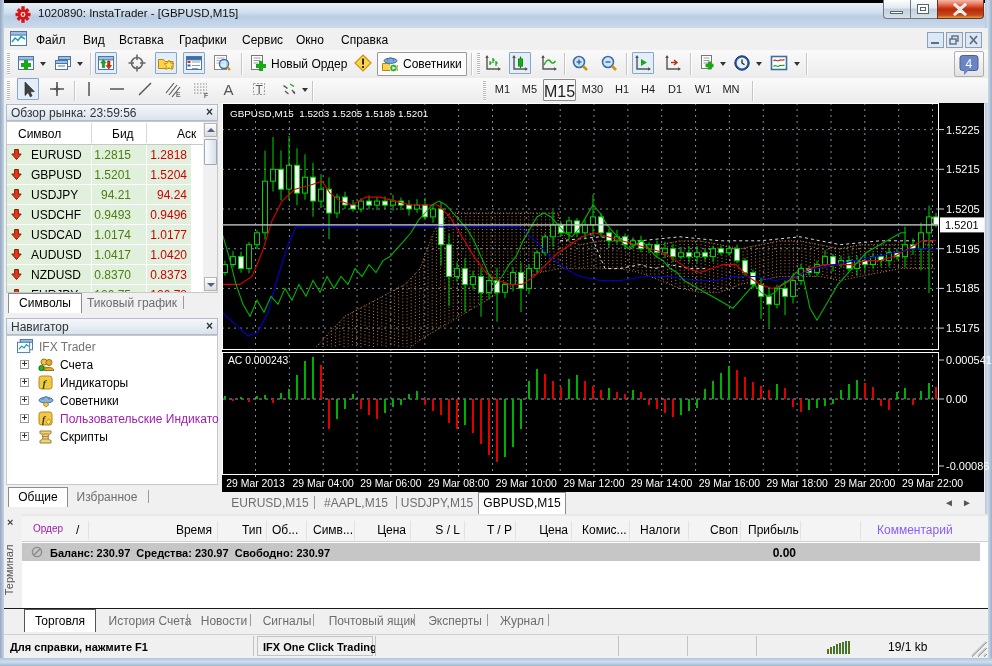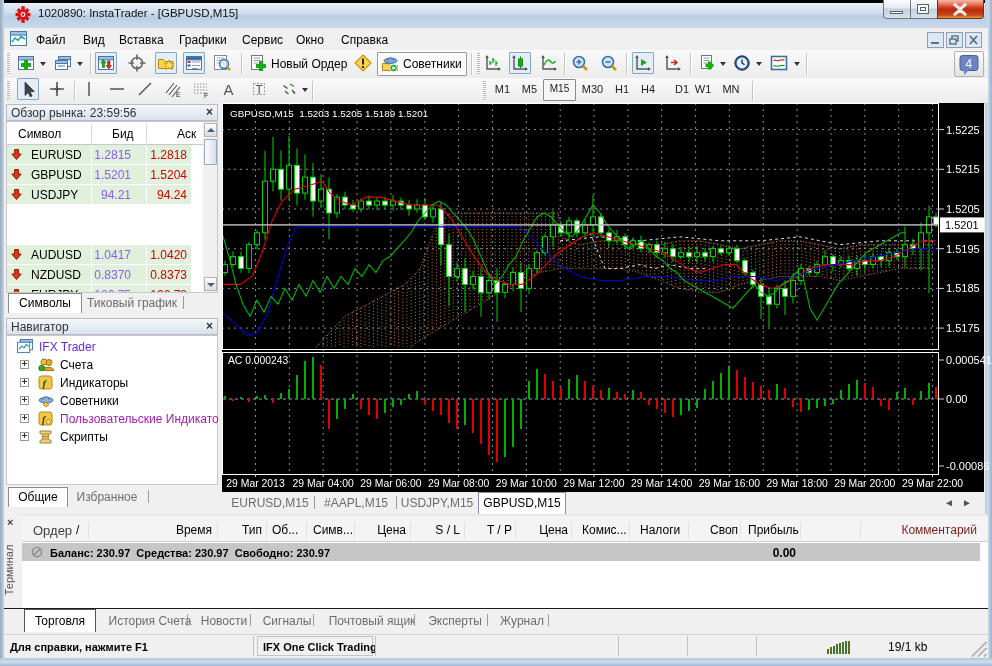--- a/index.html
+++ b/index.html
@@ -3,21 +3,21 @@
 <meta charset="utf-8">
 <style>
   html,body{margin:0;padding:0;}
   #win{position:relative;width:992px;height:666px;font-family:"Liberation Sans",sans-serif;
        background:#f0f0f0;overflow:hidden;}
   .abs{position:absolute;}
   .tb-sep{position:absolute;width:1px;background:#c6c6c6;border-right:1px solid #fff;}
   .grip{position:absolute;width:3px;background:repeating-linear-gradient(to bottom,#b8b8b8 0 1px,#fdfdfd 1px 2px);}
   .mw-row{position:absolute;left:0;width:184px;height:20px;background:#e1f0dc;}
   .mw-sym{position:absolute;left:24px;top:3px;font-size:12px;color:#000;}
-  .mw-bid{position:absolute;right:58px;top:3px;font-size:12px;color:#8b5cf6;}
+  .mw-bid{position:absolute;right:58px;top:3px;font-size:12px;color:#4d7c0f;}
   .mw-ask{position:absolute;right:4px;top:3px;font-size:12px;color:#d00000;}
   .tab-act{position:absolute;background:#fff;border:1px solid #898c95;border-bottom:none;
            font-size:12px;color:#000;text-align:center;}
   .tab-ina{position:absolute;font-size:12px;color:#6d6d6d;text-align:center;}
   .thead{position:absolute;top:6px;font-size:12px;color:#000;}
   .menu-it{position:absolute;top:5px;font-size:12px;color:#000;}
 </style>
 </head>
 <body>
 <div id="win">
@@ -265,25 +265,25 @@
       <path d="M10 4 l4 2.5" stroke="#18a818" stroke-width="1.4"></path>
       <path d="M5 11 l3.5 3 M12 10 l3 3.5" stroke="#555" stroke-width="1.3"></path>
       <path d="M12.5 12 l2.5 2.5 -0.5-3 Z" fill="#555"></path>
     </svg>
 <div class="abs" style="left:302px;top:88px;width:0;height:0;border-left:3.5px solid transparent;border-right:3.5px solid transparent;border-top:4px solid #333;"></div>
 <div class="tb-sep" style="left:312px;top:81px;height:20px;"></div>
 <div class="grip" style="left:483px;top:81px;height:20px;"></div>
 <div class="abs" style="left:489px;top:83px;width:27px;text-align:center;font-size:11px;color:#222;">M1</div>
 <div class="abs" style="left:516px;top:83px;width:27px;text-align:center;font-size:11px;color:#222;">M5</div>
 <div class="abs" style="left:543px;top:79px;width:33px;height:22px;background:#f6f6f6;border:1px solid #8a8a8a;box-sizing:border-box;border-radius:1px;"></div>
-<div class="abs" style="left:543px;top:83px;width:33px;text-align:center;font-size:10px;color:#222;">M15</div>
+<div class="abs" style="left:543px;top:83px;width:33px;text-align:center;font-size:16px;color:#222;">M15</div>
 <div class="abs" style="left:576px;top:83px;width:33px;text-align:center;font-size:11px;color:#222;">M30</div>
 <div class="abs" style="left:609px;top:83px;width:26px;text-align:center;font-size:11px;color:#222;">H1</div>
 <div class="abs" style="left:635px;top:83px;width:26px;text-align:center;font-size:11px;color:#222;">H4</div>
-<div class="abs" style="left:661px;top:83px;width:28px;text-align:right;font-size:11px;color:#222;">D1</div>
+<div class="abs" style="left:661px;top:83px;width:28px;text-align:center;font-size:11px;color:#222;">D1</div>
 <div class="abs" style="left:689px;top:83px;width:28px;text-align:center;font-size:11px;color:#222;">W1</div>
 <div class="abs" style="left:717px;top:83px;width:28px;text-align:center;font-size:11px;color:#222;">MN</div>
 <div class="tb-sep" style="left:752px;top:81px;height:20px;"></div>
 
   <div class="abs" style="left:4px;top:103px;width:218px;height:213px;background:#f0f0f0;"></div>
   <div class="abs" style="left:6px;top:104px;width:212px;height:17px;background:linear-gradient(to bottom,#f5f8fb,#d8e2ee);border:1px solid #b5bcc7;box-sizing:border-box;"></div>
   <div class="abs" style="left:11px;top:106px;font-size:12px;color:#333;">Обзор рынка: 23:59:56</div>
   <div class="abs" style="left:206px;top:105px;font-size:12px;color:#333;font-weight:bold;">×</div>
 
   <div class="abs" style="left:6px;top:121px;width:212px;height:172px;background:#fff;border:1px solid #c8c8c8;box-sizing:border-box;"></div>
@@ -320,20 +320,42 @@
   <div style="position:absolute;left:0;top:0;width:100%;height:100%;border-bottom:1px solid #fff;box-sizing:border-box;"></div>
   <div style="position:absolute;left:84px;top:0;width:1px;height:100%;background:#fff;"></div>
   <div style="position:absolute;left:139px;top:0;width:1px;height:100%;background:#fff;"></div>
   <svg width="13" height="13" viewBox="0 0 13 13" style="position:absolute;left:3px;top:3px;">
           <path d="M4.6 1.5 h3.8 v4.5 h2.8 L6.5 11.5 L1.8 6 h2.8 Z" fill="#e03818" stroke="#8a1a00" stroke-width="1"></path>
         </svg>
   <div class="mw-sym">USDJPY</div>
   <div class="mw-bid" style="right:60px;">94.21</div>
   <div class="mw-ask">94.24</div>
 </div>
+<div class="mw-row" style="top:60px;">
+  <div style="position:absolute;left:0;top:0;width:100%;height:100%;border-bottom:1px solid #fff;box-sizing:border-box;"></div>
+  <div style="position:absolute;left:84px;top:0;width:1px;height:100%;background:#fff;"></div>
+  <div style="position:absolute;left:139px;top:0;width:1px;height:100%;background:#fff;"></div>
+  <svg width="13" height="13" viewBox="0 0 13 13" style="position:absolute;left:3px;top:3px;">
+          <path d="M4.6 1.5 h3.8 v4.5 h2.8 L6.5 11.5 L1.8 6 h2.8 Z" fill="#e03818" stroke="#8a1a00" stroke-width="1"></path>
+        </svg>
+  <div class="mw-sym">USDCHF</div>
+  <div class="mw-bid" style="right:60px;">0.9493</div>
+  <div class="mw-ask">0.9496</div>
+</div>
+<div class="mw-row" style="top:80px;">
+  <div style="position:absolute;left:0;top:0;width:100%;height:100%;border-bottom:1px solid #fff;box-sizing:border-box;"></div>
+  <div style="position:absolute;left:84px;top:0;width:1px;height:100%;background:#fff;"></div>
+  <div style="position:absolute;left:139px;top:0;width:1px;height:100%;background:#fff;"></div>
+  <svg width="13" height="13" viewBox="0 0 13 13" style="position:absolute;left:3px;top:3px;">
+          <path d="M4.6 1.5 h3.8 v4.5 h2.8 L6.5 11.5 L1.8 6 h2.8 Z" fill="#e03818" stroke="#8a1a00" stroke-width="1"></path>
+        </svg>
+  <div class="mw-sym">USDCAD</div>
+  <div class="mw-bid" style="right:60px;">1.0174</div>
+  <div class="mw-ask">1.0177</div>
+</div>
 <div class="mw-row" style="top:100px;">
   <div style="position:absolute;left:0;top:0;width:100%;height:100%;border-bottom:1px solid #fff;box-sizing:border-box;"></div>
   <div style="position:absolute;left:84px;top:0;width:1px;height:100%;background:#fff;"></div>
   <div style="position:absolute;left:139px;top:0;width:1px;height:100%;background:#fff;"></div>
   <svg width="13" height="13" viewBox="0 0 13 13" style="position:absolute;left:3px;top:3px;">
           <path d="M4.6 1.5 h3.8 v4.5 h2.8 L6.5 11.5 L1.8 6 h2.8 Z" fill="#e03818" stroke="#8a1a00" stroke-width="1"></path>
         </svg>
   <div class="mw-sym">AUDUSD</div>
   <div class="mw-bid" style="right:60px;">1.0417</div>
   <div class="mw-ask">1.0420</div>
@@ -377,21 +399,21 @@
   <div class="abs" style="left:6px;top:318px;width:212px;height:17px;background:linear-gradient(to bottom,#f5f8fb,#d8e2ee);border:1px solid #b5bcc7;box-sizing:border-box;"></div>
   <div class="abs" style="left:11px;top:320px;font-size:12px;color:#333;">Навигатор</div>
   <div class="abs" style="left:206px;top:319px;font-size:12px;color:#333;font-weight:bold;">×</div>
   <div class="abs" style="left:6px;top:335px;width:212px;height:150px;background:#fff;border:1px solid #c8c8c8;box-sizing:border-box;"></div>
   <svg class="abs" style="left:17px;top:339px;" width="16" height="15" viewBox="0 0 17 16">
       <rect x="3.5" y="0.5" width="13" height="11" fill="#fff" stroke="#4a76a8"></rect>
       <rect x="3.5" y="0.5" width="13" height="3" fill="#9cc0e4" stroke="#4a76a8"></rect>
       <rect x="0.5" y="3.5" width="13" height="11" fill="#fff" stroke="#4a76a8"></rect>
       <path d="M2 11 L5 7.5 L7.5 9.5 L10 6 L12.5 8" stroke="#18a0b4" stroke-width="1.3" fill="none"></path>
     </svg>
-<div class="abs" style="left:39px;top:340px;font-size:12px;color:#6d28d9;">IFX Trader</div>
+<div class="abs" style="left:39px;top:340px;font-size:12px;color:#737373;">IFX Trader</div>
 <div class="abs" style="left:20px;top:360px;width:9px;height:9px;background:#fff;border:1px solid #999;box-sizing:border-box;"></div>
 <div class="abs" style="left:22px;top:363.2px;width:5px;height:1px;background:#333;"></div>
 <div class="abs" style="left:24px;top:361.2px;width:1px;height:5px;background:#333;"></div>
 <svg class="abs" style="left:38px;top:357px;" width="16" height="15" viewBox="0 0 16 15">
       <circle cx="6" cy="5" r="3" fill="#f0c040" stroke="#a07010"></circle>
       <path d="M1 13 c0-4 10-4 10 0 Z" fill="#f0c040" stroke="#a07010"></path>
       <circle cx="11" cy="5.5" r="3" fill="#e8a830" stroke="#a07010"></circle>
       <path d="M6 13.5 c0-4 10-4 10 0 Z" fill="#e8a830" stroke="#a07010"></path>
       <circle cx="3.5" cy="11" r="2.6" fill="#28b428" stroke="#0a7a0a"></circle>
     </svg>
@@ -965,35 +987,35 @@
   <div class="abs" style="left:944px;top:497px;font-size:10px;color:#555;">◄</div>
   <div class="abs" style="left:962px;top:497px;font-size:10px;color:#555;">►</div>
 
   <div class="abs" style="left:4px;top:514px;width:984px;height:120px;background:#fff;"></div>
   <div class="abs" style="left:4px;top:514px;width:984px;height:2px;background:#e8e8e8;"></div>
   <div class="abs" style="left:4px;top:514px;width:18px;height:94px;background:#f0f0f0;"></div>
   <div class="abs" style="left:7px;top:516px;font-size:11px;color:#444;font-weight:bold;">×</div>
   <div class="abs" style="left:-25px;top:563px;width:70px;height:14px;font-size:11px;color:#555;transform:rotate(-90deg);transform-origin:center;text-align:center;">Терминал</div>
 
   <div class="abs" style="left:22px;top:516px;width:966px;height:26px;background:#f4f4f4;border-bottom:1px solid #d0d0d0;box-sizing:border-box;"></div>
-  <div class="abs" style="left:33px;top:523px;font-size:13px;color:#404040;">Ордер</div>
+  <div class="abs" style="left:33px;top:523px;font-size:10px;color:#a21caf;">Ордер</div>
   <div class="abs" style="left:76px;top:523px;font-size:12px;color:#000;">/</div>
   <div class="abs" style="left:142px;top:523px;width:70px;text-align:right;font-size:12px;color:#000;">Время</div>
   <div class="abs" style="left:222px;top:523px;width:40px;text-align:right;font-size:12px;color:#000;">Тип</div>
   <div class="abs" style="left:272px;top:523px;font-size:12px;color:#000;">Об...</div>
   <div class="abs" style="left:313px;top:523px;font-size:12px;color:#000;">Симв...</div>
   <div class="abs" style="left:356px;top:523px;width:50px;text-align:right;font-size:12px;color:#000;">Цена</div>
   <div class="abs" style="left:418px;top:523px;width:42px;text-align:right;font-size:12px;color:#000;">S / L</div>
   <div class="abs" style="left:470px;top:523px;width:42px;text-align:right;font-size:12px;color:#000;">T / P</div>
   <div class="abs" style="left:518px;top:523px;width:50px;text-align:right;font-size:12px;color:#000;">Цена</div>
   <div class="abs" style="left:582px;top:523px;font-size:12px;color:#000;">Комис...</div>
   <div class="abs" style="left:640px;top:523px;font-size:12px;color:#000;">Налоги</div>
   <div class="abs" style="left:710px;top:523px;font-size:12px;color:#000;">Своп</div>
   <div class="abs" style="left:748px;top:523px;font-size:12px;color:#000;">Прибыль</div>
-  <div class="abs" style="left:877px;top:523px;width:100px;text-align:right;font-size:12px;color:#7f1d1d;">Комментарий</div>
+  <div class="abs" style="left:877px;top:523px;width:100px;text-align:left;font-size:12px;color:#8b5cf6;">Комментарий</div>
   <div class="abs" style="left:88px;top:521px;width:1px;height:19px;background:#e2e2e2;"></div>
     <div class="abs" style="left:217px;top:521px;width:1px;height:19px;background:#e2e2e2;"></div>
     <div class="abs" style="left:266px;top:521px;width:1px;height:19px;background:#e2e2e2;"></div>
     <div class="abs" style="left:306px;top:521px;width:1px;height:19px;background:#e2e2e2;"></div>
     <div class="abs" style="left:354px;top:521px;width:1px;height:19px;background:#e2e2e2;"></div>
     <div class="abs" style="left:410px;top:521px;width:1px;height:19px;background:#e2e2e2;"></div>
     <div class="abs" style="left:464px;top:521px;width:1px;height:19px;background:#e2e2e2;"></div>
     <div class="abs" style="left:515px;top:521px;width:1px;height:19px;background:#e2e2e2;"></div>
     <div class="abs" style="left:571px;top:521px;width:1px;height:19px;background:#e2e2e2;"></div>
     <div class="abs" style="left:629px;top:521px;width:1px;height:19px;background:#e2e2e2;"></div>

